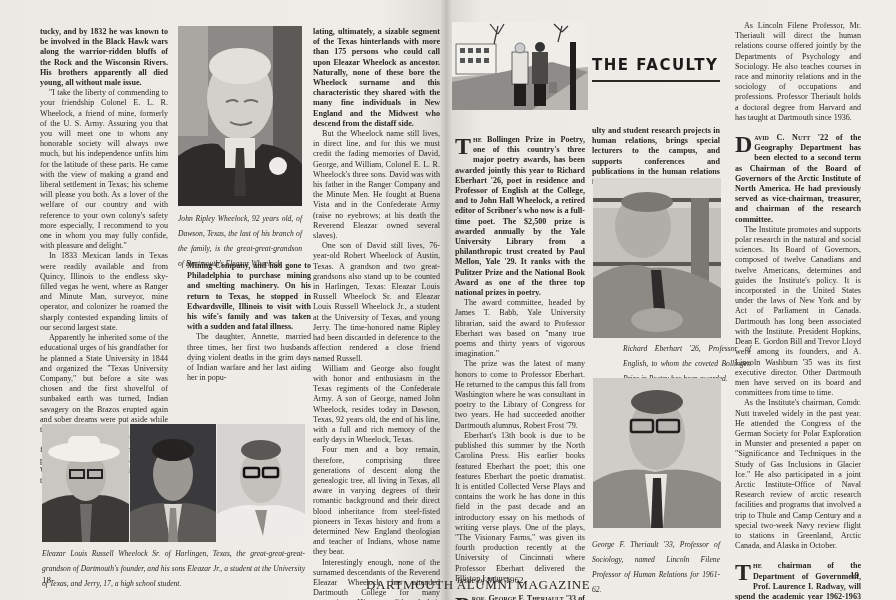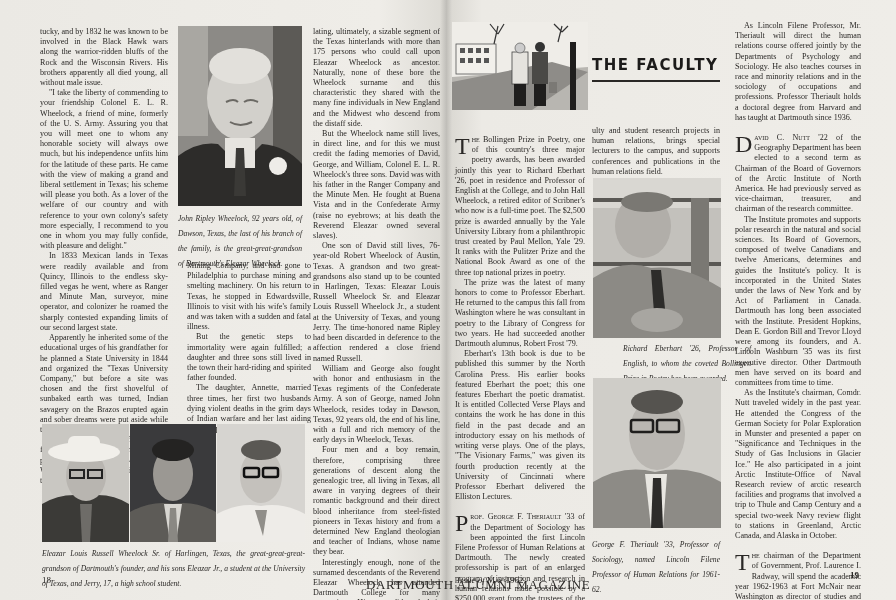--- a/index.html
+++ b/index.html
@@ -10,21 +10,21 @@
     color: #2a2826;
   }
   .page { position: absolute; top: 0; height: 600px; background: #eeece7; }
   .page.left { left: 0; width: 446px; background: linear-gradient(to right, #ebe9e4 0%, #efede8 85%, #dcdad4 100%); }
   .page.right { left: 446px; width: 450px; background: linear-gradient(to right, #d8d6d0 0%, #eceae5 8%, #efede8 100%); }
   .gutter { position: absolute; left: 440px; top: 0; width: 12px; height: 600px;
     background: linear-gradient(to right, rgba(0,0,0,0) 0%, rgba(0,0,0,0.12) 50%, rgba(0,0,0,0) 100%); }
 
   .col { position: absolute; font-size: 8.1px; line-height: 10.2px; text-align: justify; }
   .col p { margin: 0; text-indent: 9px; }
-  .col p.noindent { text-indent: 0; }
+  .col p.noindent { text-indent: 0; font-weight: bold; }
   .col p.gap { margin-top: 10px; }
 
   .dropcap { float: left; font-size: 24px; line-height: 20px; margin: 1px 2px 0 0; text-indent: 0; }
   .sc { font-variant: small-caps; }
 
   .photo { position: absolute; background: #5a5752; overflow: hidden; }
   .caption { position: absolute; font-style: italic; font-size: 7.6px; line-height: 15px; text-align: justify; }
 
   .folio { position: absolute; font-size: 9px; text-align: right; }
   .running { position: absolute; font-size: 13px; letter-spacing: 0.6px; padding-left: 44px; }
@@ -68,21 +68,20 @@
     <circle cx="100" cy="140" r="9" fill="#eeece8"></circle>
     <path d="M48 76 Q56 72 60 76" stroke="#6b6964" stroke-width="2" fill="none"></path>
     <path d="M66 76 Q72 72 80 76" stroke="#6b6964" stroke-width="2" fill="none"></path>
     <path d="M52 96 Q62 102 74 96" stroke="#6b6964" stroke-width="2" fill="none"></path>
   </svg>
 </div>
 <div class="caption" style="left:178px; top:211px; width:124px;">John Ripley Wheelock, 92 years old, of Dawson, Texas, the last of his branch of the family, is the great-great-grandson of Dartmouth's Eleazar Wheelock.</div>
 
 <div class="col" style="left:187px; top:261px; width:124px;">
   <p class="noindent">Mining Company, and had gone to Philadelphia to purchase mining and smelting machinery. On his return to Texas, he stopped in Edwardsville, Illinois to visit with his wife's family and was taken with a sudden and fatal illness.</p>
-  <p>But the genetic steps to immortality were again fulfilled; a daughter and three sons still lived in the town their hard-riding and spirited father founded.</p>
   <p>The daughter, Annette, married three times, her first two husbands dying violent deaths in the grim days of Indian warfare and her last aiding her in popu-</p>
 </div>
 
 <div class="col" style="left:313px; top:27px; width:127px;">
   <p class="noindent">lating, ultimately, a sizable segment of the Texas hinterlands with more than 175 persons who could call upon Eleazar Wheelock as ancestor. Naturally, none of these bore the Wheelock surname and this characteristic they shared with the many fine individuals in New England and the Midwest who descend from the distaff side.</p>
   <p>But the Wheelock name still lives, in direct line, and for this we must credit the fading memories of David, George, and William, Colonel E. L. R. Wheelock's three sons. David was with his father in the Ranger Company and the Minute Men. He fought at Buena Vista and in the Confederate Army (raise no eyebrows; at his death the Reverend Eleazar owned several slaves).</p>
   <p>One son of David still lives, 76-year-old Robert Wheelock of Austin, Texas. A grandson and two great-grandsons also stand up to be counted in Harlingen, Texas: Eleazar Louis Russell Wheelock Sr. and Eleazar Louis Russell Wheelock Jr., a student at the University of Texas, and young Jerry. The time-honored name Ripley had been discarded in deference to the affection rendered a close friend named Russell.</p>
   <p>William and George also fought with honor and enthusiasm in the Texas regiments of the Confederate Army. A son of George, named John Wheelock, resides today in Dawson, Texas, 92 years old, the end of his line, with a full and rich memory of the early days in Wheelock, Texas.</p>
   <p>Four men and a boy remain, therefore, comprising three generations of descent along the genealogic tree, all living in Texas, all aware in varying degrees of their romantic background and their direct blood inheritance from steel-fisted pioneers in Texas history and from a determined New England theologian and teacher of Indians, whose name they bear.</p>
   <p>Interestingly enough, none of the surnamed descendants of the Reverend Eleazar Wheelock has attended Dartmouth College for many generations. His sons did and their sons possibly did, but that is all, although the alumni roster for times past and present undoubtedly holds the names of many who carry Eleazar's genes but not his name.</p>
@@ -151,20 +150,21 @@
     <rect x="82" y="62" width="12" height="22" fill="#1f1e1d"></rect>
     <rect x="97" y="60" width="8" height="11" fill="#7b7975"></rect>
   </svg>
 </div>
 
 <div class="section-title">THE FACULTY</div>
 <div class="title-rule"></div>
 
 <div class="col" style="left:455px; top:135px; width:130px;">
   <p class="noindent"><span class="dropcap">T</span><span class="sc">he</span> <span>Bollingen Prize in Poetry, one of this country's three major poetry awards, has been awarded jointly this year to Richard Eberhart '26, poet in residence and Professor of English at the College, and to John Hall Wheelock, a retired editor of Scribner's who now is a full-time poet. The $2,500 prize is awarded annually by the Yale University Library from a philanthropic trust created by Paul Mellon, Yale '29. It ranks with the Pulitzer Prize and the National Book Award as one of the three top national prizes in poetry.</span></p>
+  <p>The award committee, headed by James T. Babb, Yale University librarian, said the award to Professor Eberhart was based on "many true poems and thirty years of vigorous imagination."</p>
   <p>The prize was the latest of many honors to come to Professor Eberhart. He returned to the campus this fall from Washington where he was consultant in poetry to the Library of Congress for two years. He had succeeded another Dartmouth alumnus, Robert Frost '79.</p>
   <p>Eberhart's 13th book is due to be published this summer by the North Carolina Press. His earlier books featured Eberhart the poet; this one features Eberhart the poetic dramatist. It is entitled Collected Verse Plays and contains the work he has done in this field in the past decade and an introductory essay on his methods of writing verse plays. One of the plays, "The Visionary Farms," was given its fourth production recently at the University of Cincinnati where Professor Eberhart delivered the Elliston Lectures.</p>
   <p class="noindent gap"><span class="dropcap">P</span><span class="sc">rof. George F. Theriault</span> <span>'33 of the Department of Sociology has been appointed the first Lincoln Filene Professor of Human Relations at Dartmouth. The newly created professorship is part of an enlarged program of instruction and research in human relations made possible by a $250,000 grant from the trustees of the Lincoln and Therese Filene Foundation.</span></p>
 
 </div>
 
 <div class="issue" style="left:457px; top:575px;">
   <i>Issue of</i>
   <span class="sc">May</span>
   <span>1962</span>

